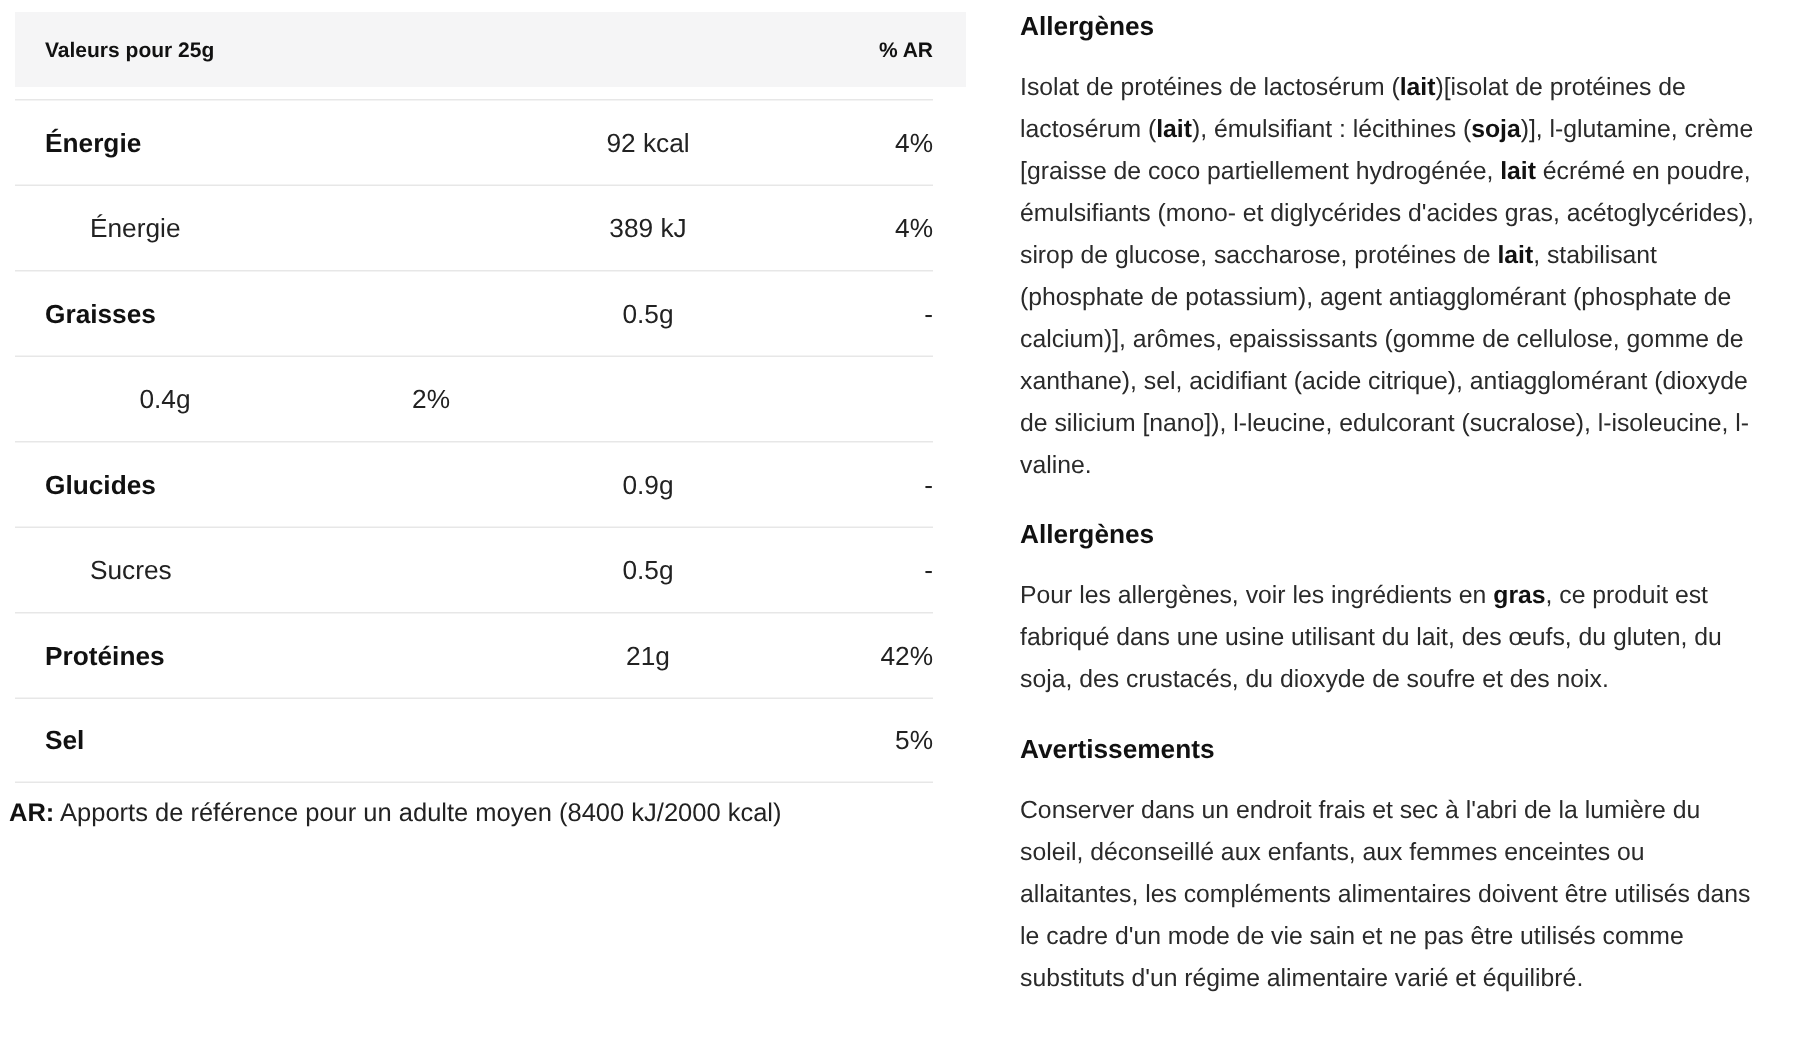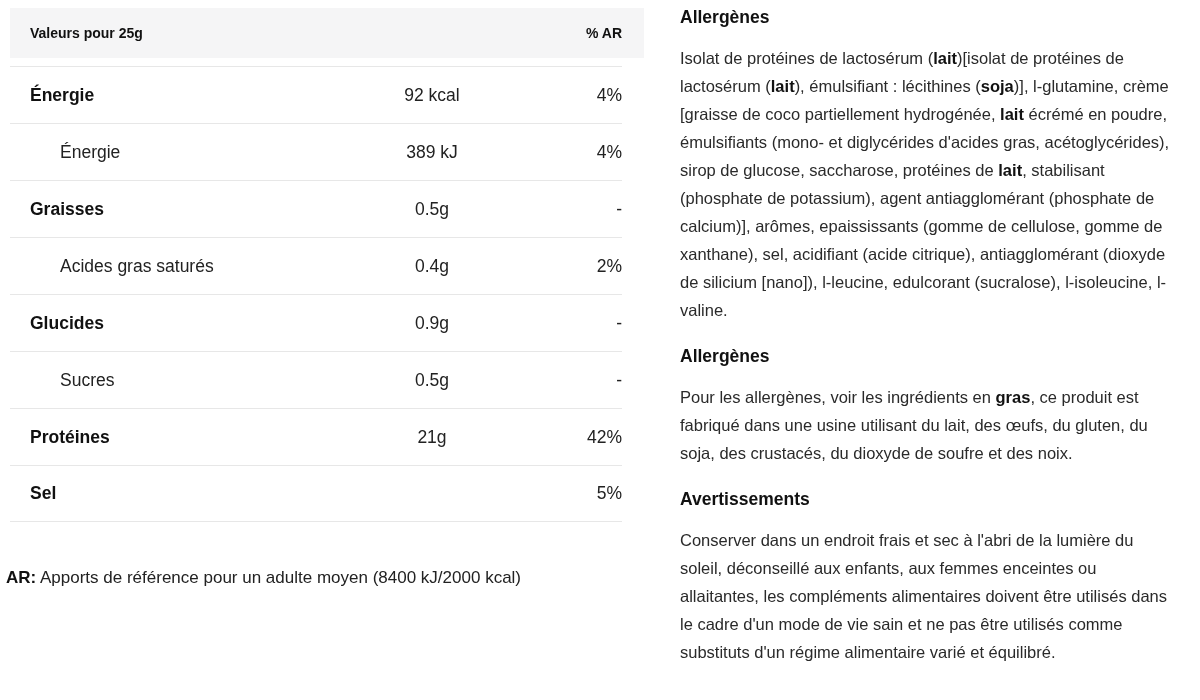--- a/index.html
+++ b/index.html
@@ -25,21 +25,21 @@
   }
   .t-row:last-child { border-bottom:1px solid #e7e7e7; }
   .t-row .t-label { flex:1; padding-left:20px; }
   .t-row .t-label.indent { padding-left:50px; }
   .t-row .t-label.bold { font-weight:700; color:#111; }
   .t-row .t-value { width:200px; text-align:center; }
   .t-row .t-ar { width:90px; text-align:right; padding-right:0; }
   .t-rows { padding-right:22px; }
 
   .footnote {
-    position:absolute; left:6px; top:568px; width:640px;
+    position:absolute; left:6px; top:532px; width:640px;
     font-size:17px; color:#222;
   }
   .footnote b { font-weight:700; color:#111; }
 
   
   .info-panel { position:absolute; left:680px; top:6px; width:492px; }
   .info-section h2 {
     font-size:17.5px; font-weight:700; color:#111;
     line-height:22px; margin:0 0 6px 0;
   }
@@ -69,21 +69,20 @@
           <span class="t-label indent">Énergie</span>
           <span class="t-value">389 kJ</span>
           <span class="t-ar">4%</span>
         </div>
         <div class="t-row">
           <span class="t-label bold">Graisses</span>
           <span class="t-value">0.5g</span>
           <span class="t-ar">-</span>
         </div>
         <div class="t-row">
-          <span class="t-label indent">Acides gras saturés</span>
           <span class="t-value">0.4g</span>
           <span class="t-ar">2%</span>
         </div>
         <div class="t-row">
           <span class="t-label bold">Glucides</span>
           <span class="t-value">0.9g</span>
           <span class="t-ar">-</span>
         </div>
         <div class="t-row">
           <span class="t-label indent">Sucres</span>

